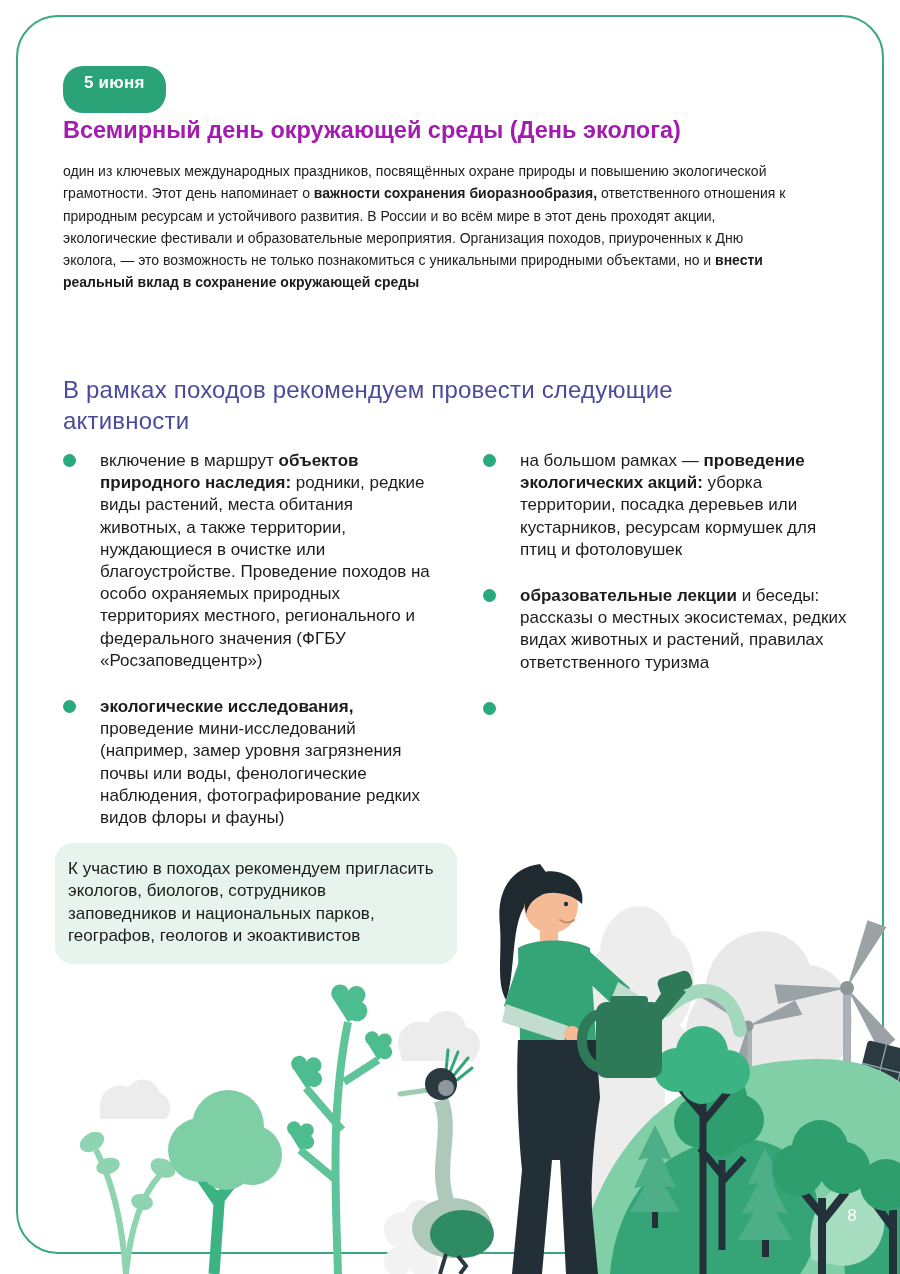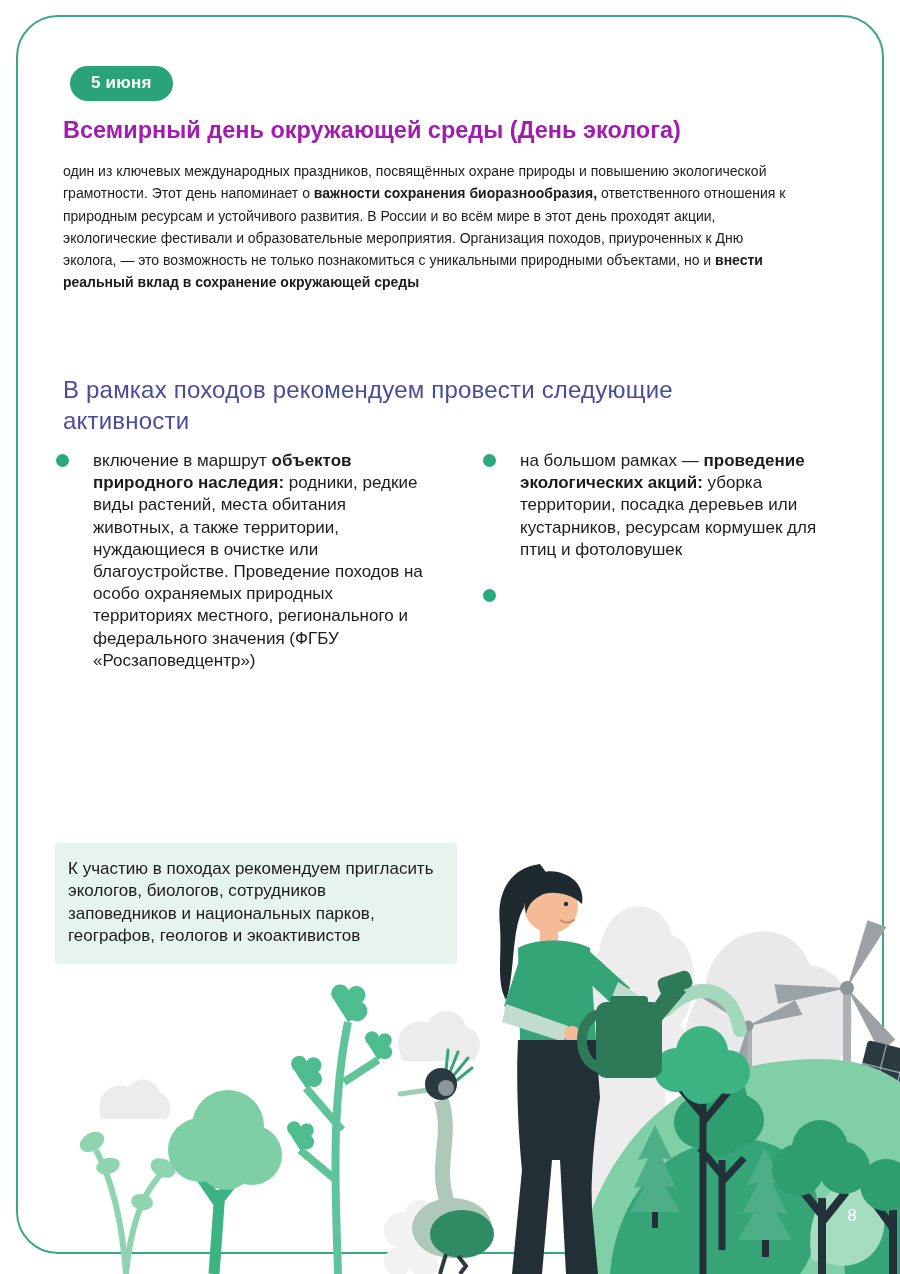--- a/index.html
+++ b/index.html
@@ -21,59 +21,59 @@
     color:var(--text);
   }
   .page-border{
     position:absolute;
     left:16px;top:15px;right:16px;bottom:20px;
     border:2px solid var(--border-green);
     border-radius:42px;
     pointer-events:none;
   }
   .badge{
-    position:absolute;left:70px;top:66px;
+    position:absolute;left:63px;top:66px;
     background:var(--badge-bg);
     color:#ffffff;
     font-weight:700;
     font-size:17px;
-    padding:7px 21px 8px 21px;
+    padding:7px 21px 20px 21px;
     border-radius:20px;
     letter-spacing:.2px;
   }
   .title{
     position:absolute;left:63px;top:115px;width:790px;
     font-size:23.5px;font-weight:700;line-height:30px;
     color:#a21caf;
   }
   .intro{
     position:absolute;left:63px;top:160px;width:725px;
     font-size:14px;line-height:22.3px;
   }
   .section-heading{
     position:absolute;left:63px;top:374px;width:640px;
     font-size:24px;font-weight:400;line-height:31px;
     color:var(--heading-purple);
     letter-spacing:.2px;
   }
   .col{position:absolute;top:450px;}
-  .col-left{left:56px;width:372px;}
+  .col-left{left:63px;width:372px;}
   .col-right{left:483px;width:368px;}
   .bullet{display:flex;margin-bottom:24px;}
   .dot{
     flex:0 0 13px;width:13px;height:13px;border-radius:50%;
     background:var(--accent-green);
     margin-top:4px;margin-right:24px;
   }
   .bullet-text{font-size:17px;line-height:22.2px;}
   .b{font-weight:700;}
   .callout{
     position:absolute;left:55px;top:843px;width:402px;
     background:var(--callout-bg);
-    border-radius:3px;
+    border-radius:18px;
     padding:15px 18px 17px 13px;
     font-size:17px;line-height:22.3px;
   }
   .illustration{
     position:absolute;left:0;top:830px;width:900px;height:444px;
   }
   .page-number{
     position:absolute;left:840px;top:1206px;width:24px;
     color:var(--pagenum);
     font-size:17px;text-align:center;
@@ -90,26 +90,34 @@
 
 <p class="intro"><span>один из ключевых международных праздников, посвящённых охране природы и повышению экологической грамотности. Этот день напоминает о </span><span class="b">важности сохранения биоразнообразия,</span><span> ответственного отношения к природным ресурсам и устойчивого развития. В России и во всём мире в этот день проходят акции, экологические фестивали и образовательные мероприятия. Организация походов, приуроченных к Дню эколога, — это возможность не только познакомиться с уникальными природными объектами, но и </span><span class="b">внести реальный вклад в сохранение окружающей среды</span></p>
 
 <h2 class="section-heading">В рамках походов рекомендуем провести следующие активности</h2>
 
 <div class="col col-left">
   <div class="bullet">
     <span class="dot"></span>
     <p class="bullet-text"><span>включение в маршрут </span><span class="b">объектов природного наследия:</span><span> родники, редкие виды растений, места обитания животных, а также территории, нуждающиеся в очистке или благоустройстве. Проведение походов на особо охраняемых природных территориях местного, регионального и федерального значения (ФГБУ «Росзаповедцентр»)</span></p>
   </div>
+  <div class="bullet">
+    <span class="dot"></span>
+    <p class="bullet-text"><span class="b">экологические исследования,</span><span> проведение мини-исследований (например, замер уровня загрязнения почвы или воды, фенологические наблюдения, фотографирование редких видов флоры и фауны)</span></p>
+  </div>
 </div>
 
 <div class="col col-right">
   <div class="bullet">
     <span class="dot"></span>
     <p class="bullet-text"><span>на большом рамках — </span><span class="b">проведение экологических акций:</span><span> уборка территории, посадка деревьев или кустарников, ресурсам кормушек для птиц и фотоловушек</span></p>
+  </div>
+  <div class="bullet">
+    <span class="dot"></span>
+    <p class="bullet-text"><span class="b">образовательные лекции</span><span> и беседы: рассказы о местных экосистемах, редких видах животных и растений, правилах ответственного туризма</span></p>
   </div>
   <div class="bullet">
     <span class="dot"></span>
   </div>
 </div>
 
 <div class="callout">
   <p>К участию в походах рекомендуем пригласить экологов, биологов, сотрудников заповедников и национальных парков, географов, геологов и экоактивистов</p>
 </div>
 

